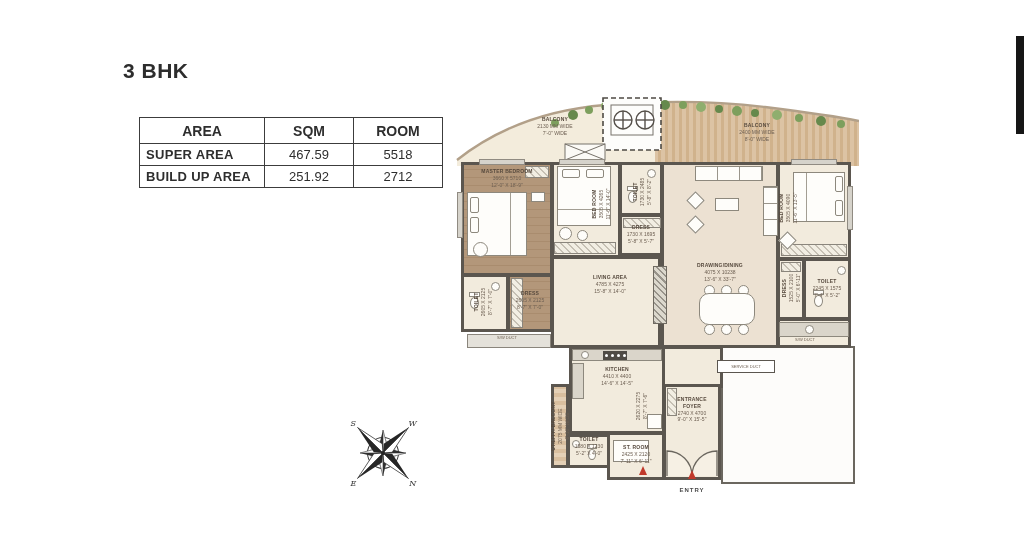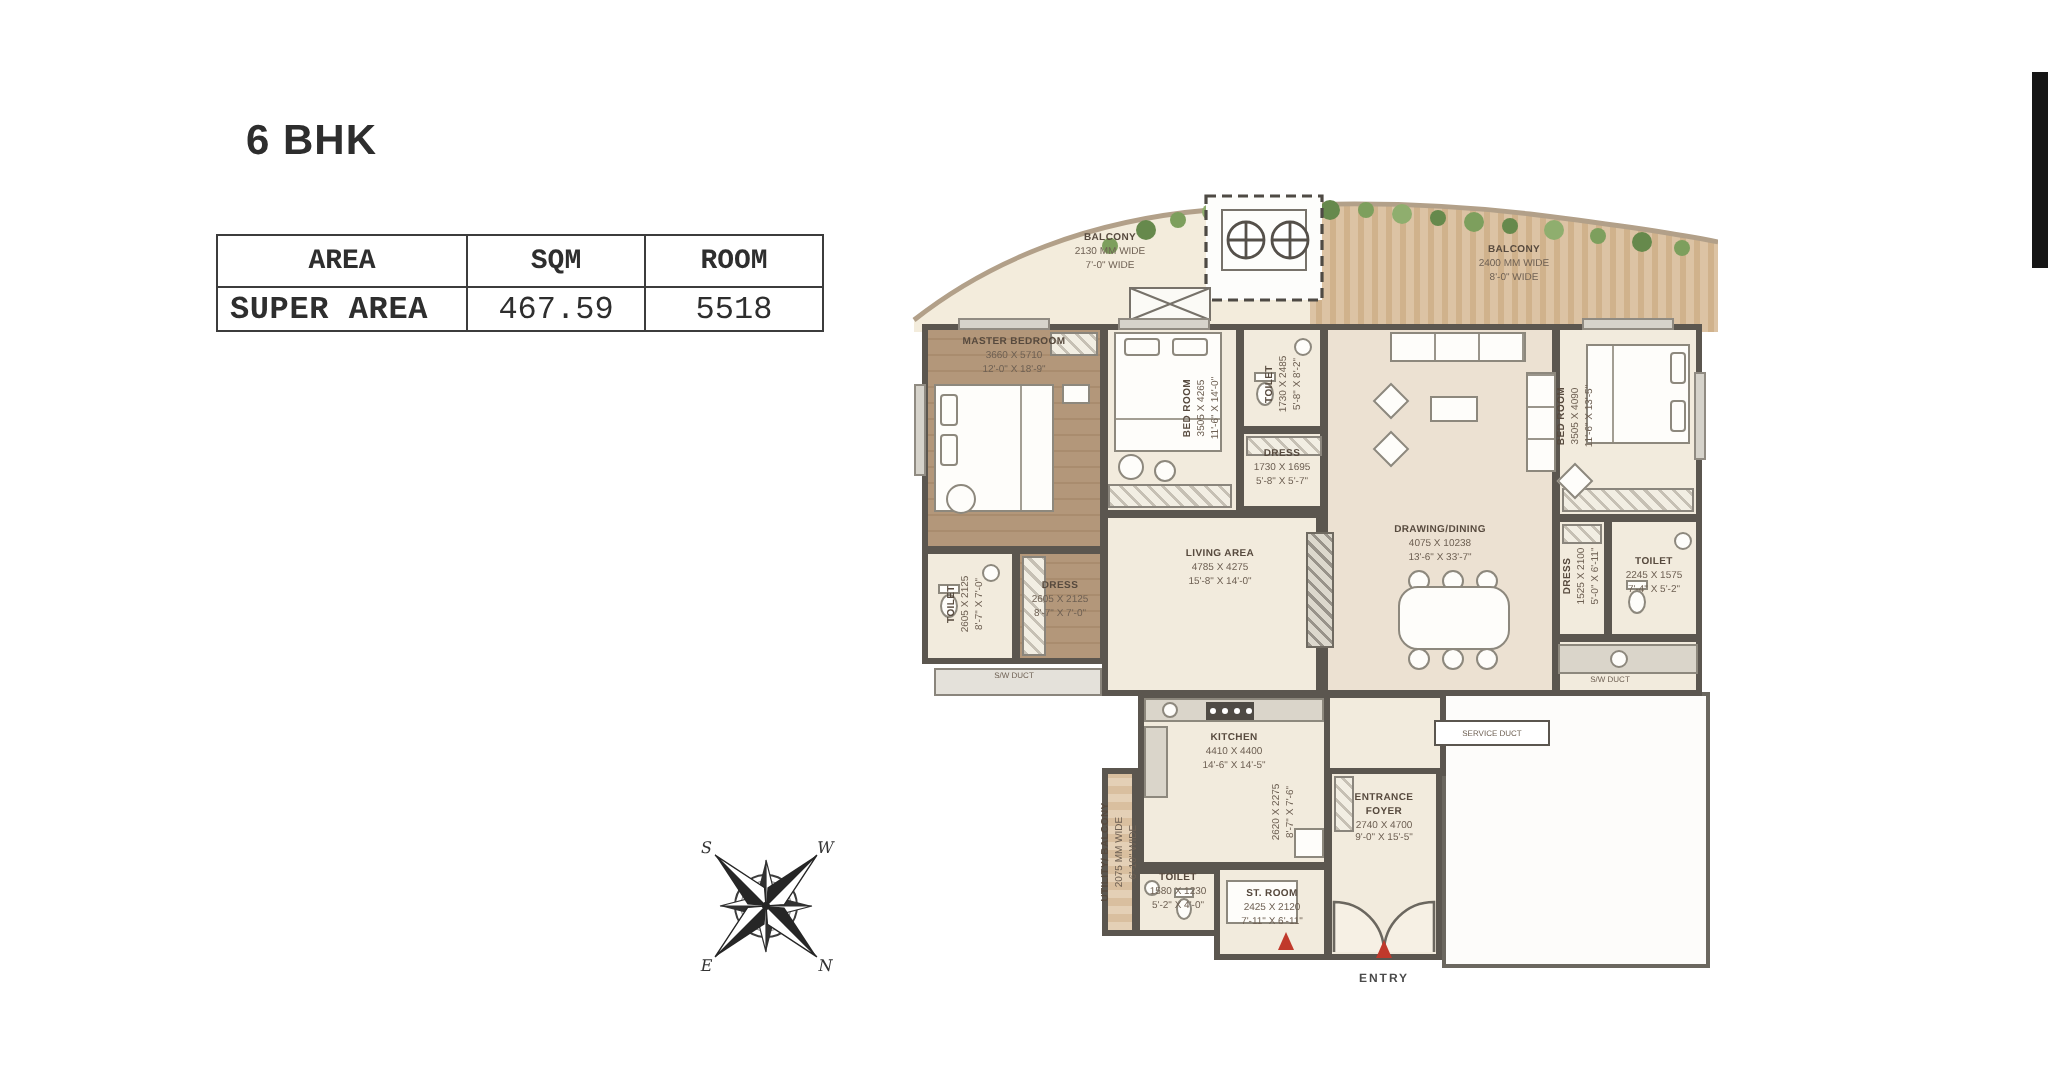--- a/index.html
+++ b/index.html
@@ -2,22 +2,22 @@
 <html><head>
 <meta charset="utf-8">
 <style>
   html,body{margin:0;padding:0;background:#fff;}
   .page{position:relative;width:1024px;height:538px;background:#ffffff;overflow:hidden;
         font-family:"Liberation Sans",sans-serif;color:#2e2e2e;}
   
   .title{position:absolute;left:123px;top:58px;font-size:21px;font-weight:700;
          letter-spacing:.5px;line-height:1.25;color:#2d2d2d;}
   
-  table.area{position:absolute;left:108px;top:117px;border-collapse:collapse;table-layout:fixed;font-family:Liberation Mono, monospace;}
-  table.area th,table.area td{border:1.6px solid #3c3c3c;font-size:16px;height:21px;
+  table.area{position:absolute;left:139px;top:117px;border-collapse:collapse;table-layout:fixed;}
+  table.area th,table.area td{border:1.6px solid #3c3c3c;font-size:13px;height:21px;
          padding:0 6px;white-space:nowrap;}
   table.area th{font-size:14px;font-weight:700;height:25px;text-align:center;}
   td.rl{width:112px;text-align:left;font-weight:700;letter-spacing:.3px;}
   td.num{width:76px;text-align:center;}
   
   .plan{position:absolute;left:455px;top:96px;width:404px;height:414px;}
   .room{position:absolute;box-sizing:border-box;border:3px solid #5b564f;z-index:2;}
   .cream{background:#f2ebdd;}
   .pink{background:#ece1d2;}
   .wood{background:repeating-linear-gradient(0deg,#b3977a 0 7px,#a98c6e 7px 8px);}
@@ -42,34 +42,39 @@
         font-size:4px;text-align:center;line-height:11px;color:#6e6053;box-sizing:border-box;}
   .ledge{position:absolute;background:#e4e1da;border:1.5px solid #8a857c;box-sizing:border-box;z-index:1;}
   .edge-bar{position:absolute;right:0;top:36px;width:8px;height:98px;background:#161616;}
   .compass{position:absolute;left:337px;top:404px;}
 </style>
 </head>
 <body>
 <div class="page">
 
   <div class="title">
-    <div>6 BHK</div>
+    <div>3 BHK</div>
   </div>
 
   <table class="area">
     <tbody>
         <tr>
       <th class="rl" style="text-align:center">AREA</th>
       <th class="num">SQM</th>
       <th class="num">ROOM</th>
     </tr>
     <tr>
       <td class="rl">SUPER AREA</td>
       <td class="num">467.59</td>
       <td class="num">5518</td>
+    </tr>
+    <tr>
+      <td class="rl">BUILD UP AREA</td>
+      <td class="num">251.92</td>
+      <td class="num">2712</td>
     </tr>
   </tbody>
     </table>
 
   <svg class="compass" width="92" height="98" viewBox="0 0 92 98">
     <g transform="translate(46,49)">
       <g transform="rotate(135)">
         <circle r="15.5" fill="none" stroke="#3d3d3d" stroke-width="1"></circle>
         <circle r="12.5" fill="none" stroke="#8a8a8a" stroke-width="0.6"></circle>
         <g transform="rotate(45)">

